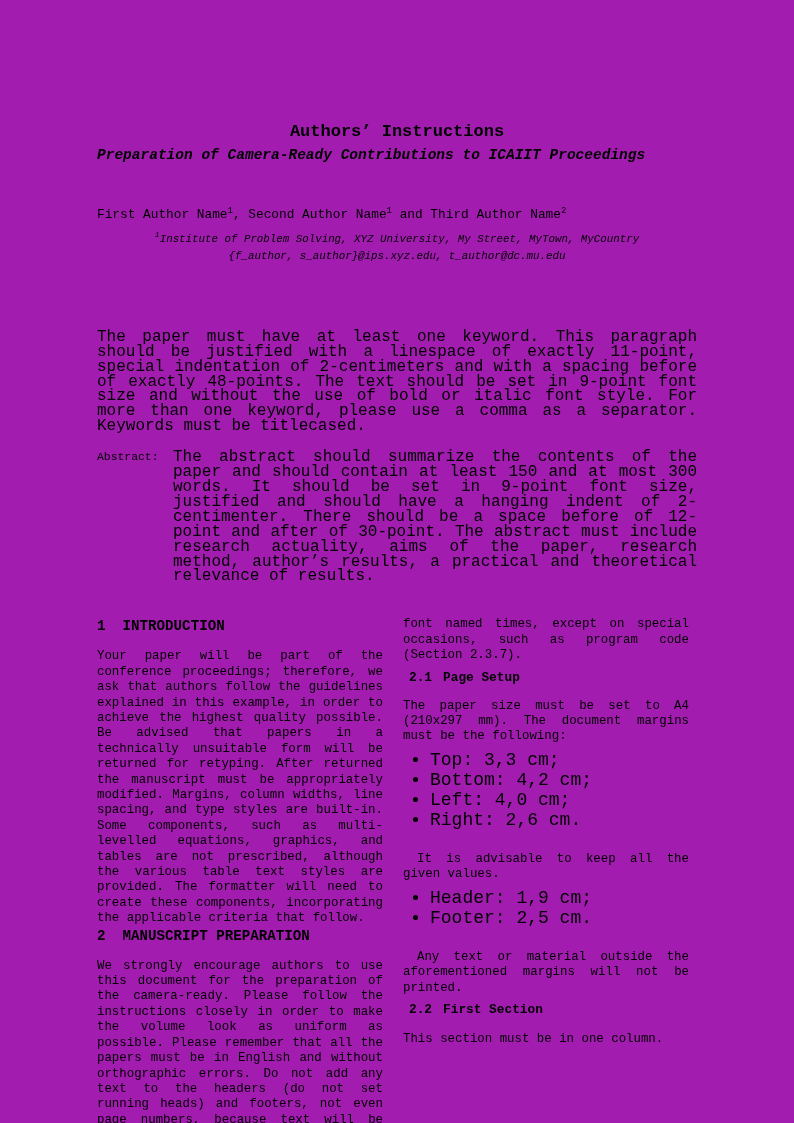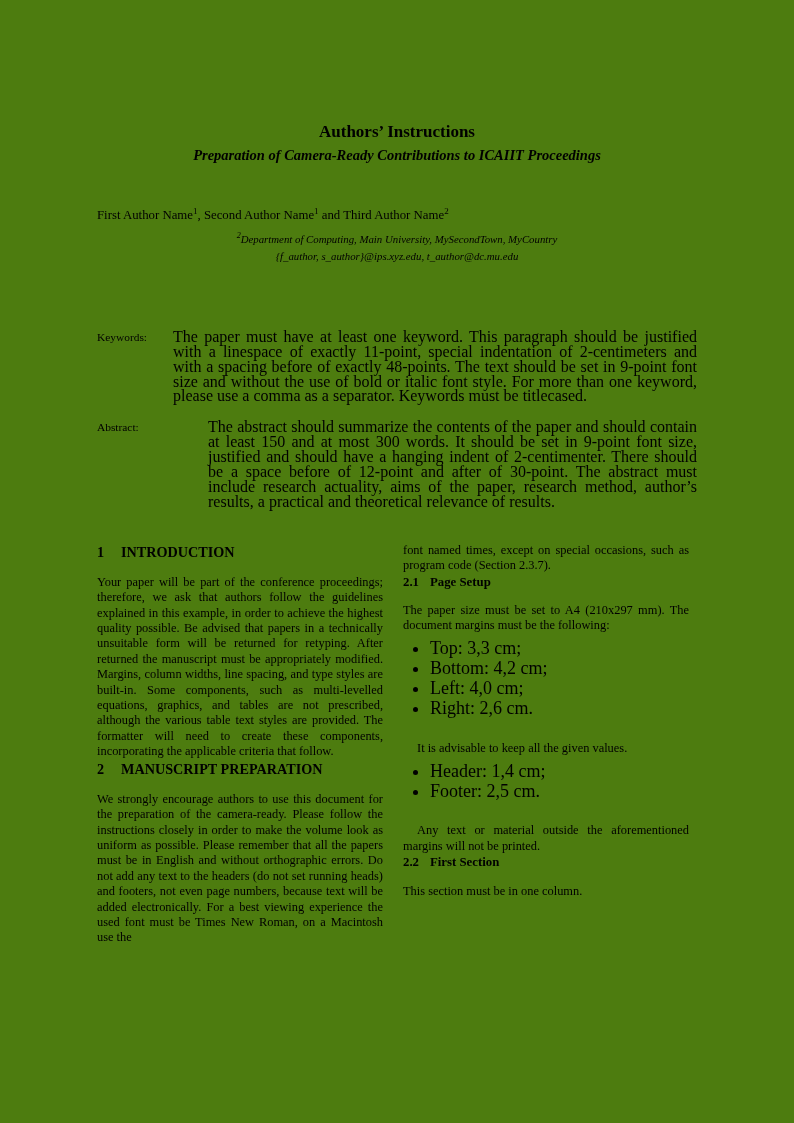--- a/index.html
+++ b/index.html
@@ -4,40 +4,40 @@
 <style>
   html, body {
     margin: 0;
     padding: 0;
     background: #ffffff;
   }
   .page {
     width: 794px;
     height: 1123px;
     margin: 0 auto;
-    background: #4d7c0f;
+    background: #a21caf;
     color: #000000;
-    font-family: Liberation Serif, serif;
+    font-family: Liberation Mono, monospace;
     position: relative;
     overflow: hidden;
   }
   .content {
     padding: 121px 97px 0 97px;
   }
   .title {
     font-size: 17px;
     font-weight: bold;
     text-align: center;
     line-height: 22px;
   }
   .subtitle {
     font-size: 14.5px;
     font-weight: bold;
     font-style: italic;
-    text-align: center;
+    text-align: left;
     line-height: 20px;
     margin-top: 2px;
   }
   .authors {
     font-size: 12.8px;
     text-align: left;
     margin-top: 38px;
     line-height: 17px;
   }
   .authors sup { font-size: 9px; }
@@ -56,34 +56,34 @@
     font-size: 11.4px;
     line-height: 14.9px;
   }
   .meta-text {
     flex: 1;
     font-size: 16px;
     line-height: 14.9px;
     text-align: justify;
   }
   .keywords { margin-top: 64px; }
-  .abstract { margin-top: 16px; gap: 35px; }
+  .abstract { margin-top: 16px; }
   .columns { display: flex; margin-top: 33px; }
   .col { width: 286px; }
   .col-left { margin-right: 20px; }
   h2.sec {
     font-size: 14.2px;
     font-weight: bold;
     margin: 0;
     line-height: 18px;
   }
   h3.subsec {
     font-size: 12.8px;
     font-weight: bold;
-    margin: 0;
+    margin: 6px;
     line-height: 16px;
   }
   .sec-title { margin-left: 17px; }
   .subsec-title { margin-left: 11px; }
   .para {
     font-size: 12.4px;
     line-height: 15.4px;
     text-align: justify;
     margin: 0;
   }
@@ -110,26 +110,25 @@
 
 <div class="page">
   <div class="content">
 
     <div class="title">Authors’ Instructions</div>
     <div class="subtitle">Preparation of Camera-Ready Contributions to ICAIIT Proceedings</div>
 
     <div class="authors"><span>First Author Name</span><sup>1</sup><span>, Second Author Name</span><sup>1</sup><span> and Third Author Name</span><sup>2</sup></div>
 
     <div class="affil-block">
-      <div class="affil"><sup>2</sup><span>Department of Computing, Main University, MySecondTown, MyCountry</span></div>
+      <div class="affil"><sup>1</sup><span>Institute of Problem Solving, XYZ University, My Street, MyTown, MyCountry</span></div>
       <div class="emails">{f_author, s_author}@ips.xyz.edu, t_author@dc.mu.edu</div>
     </div>
 
     <div class="meta-block keywords">
-      <div class="meta-label">Keywords:</div>
       <div class="meta-text">The paper must have at least one keyword. This paragraph should be justified with a linespace of exactly 11-point, special indentation of 2-centimeters and with a spacing before of exactly 48-points. The text should be set in 9-point font size and without the use of bold or italic font style. For more than one keyword, please use a comma as a separator. Keywords must be titlecased.</div>
     </div>
 
     <div class="meta-block abstract">
       <div class="meta-label">Abstract:</div>
       <div class="meta-text">The abstract should summarize the contents of the paper and should contain at least 150 and at most 300 words. It should be set in 9-point font size, justified and should have a hanging indent of 2-centimenter. There should be a space before of 12-point and after of 30-point. The abstract must include research actuality, aims of the paper, research method, author’s results, a practical and theoretical relevance of results.</div>
     </div>
 
     <div class="columns">
 
@@ -150,21 +149,21 @@
         <ul class="bullets">
           <li>Top: 3,3 cm;</li>
           <li>Bottom: 4,2 cm;</li>
           <li>Left: 4,0 cm;</li>
           <li>Right: 2,6 cm.</li>
         </ul>
 
         <p class="para mt-tiny indent">It is advisable to keep all the given values.</p>
 
         <ul class="bullets">
-          <li>Header: 1,4 cm;</li>
+          <li>Header: 1,9 cm;</li>
           <li>Footer: 2,5 cm.</li>
         </ul>
 
         <p class="para mt-tiny indent">Any text or material outside the aforementioned margins will not be printed.</p>
 
         <h3 class="subsec mt-sub2"><span class="sec-num">2.2</span><span class="subsec-title">First Section</span></h3>
         <p class="para mt-para">This section must be in one column.</p>
       </div>
 
     </div>

